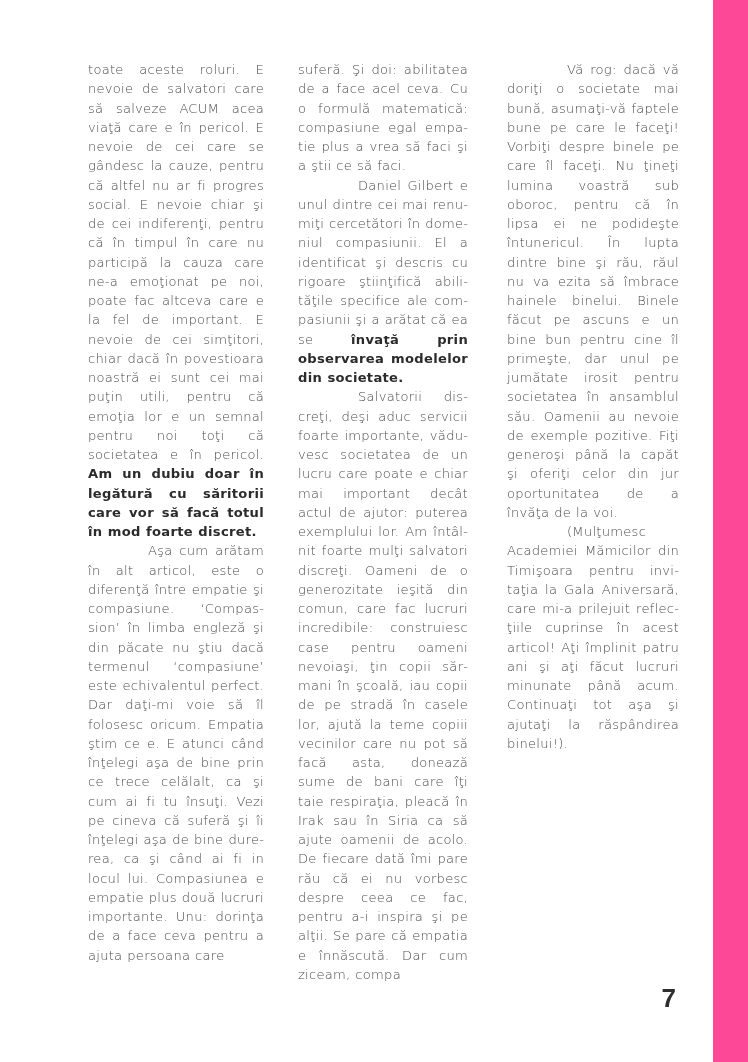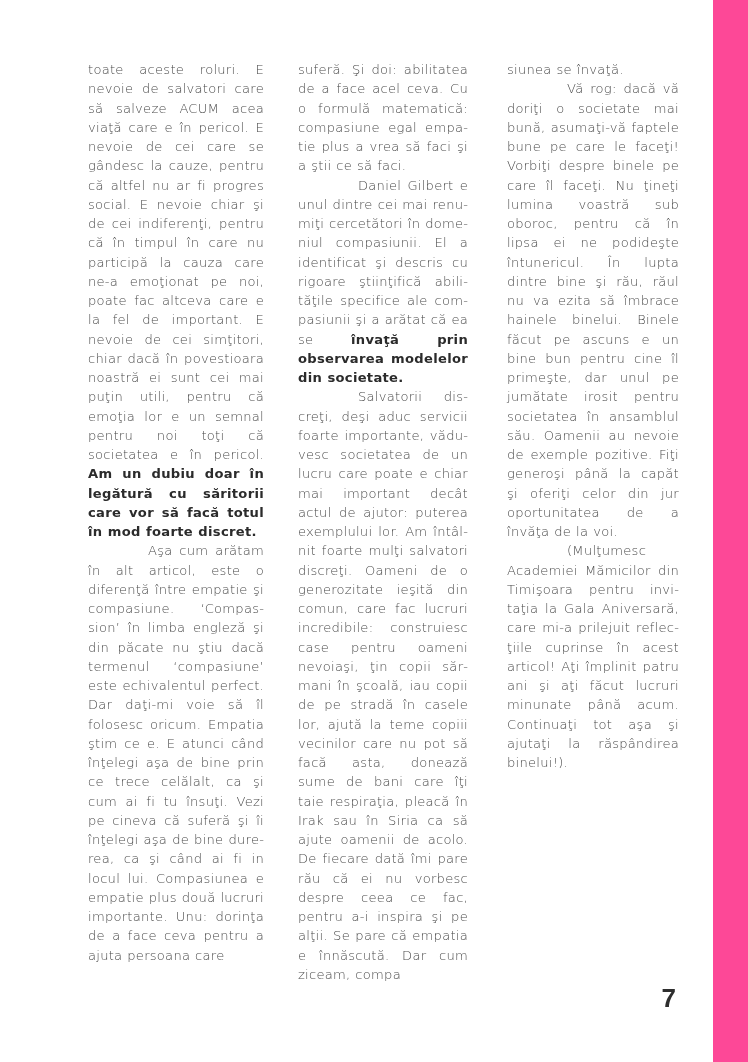--- a/index.html
+++ b/index.html
@@ -40,21 +40,20 @@
   <div class="col col1">
       <p><span>toate aceste roluri. E nevoie de salvatori care să salveze ACUM acea viaţă care e în pericol. E nevoie de cei care se gândesc la cauze, pentru că altfel nu ar fi progres social. E nevoie chiar şi de cei indiferenţi, pentru că în timpul în care nu participă la cauza care ne-a emoţionat pe noi, poate fac altceva care e la fel de important. E nevoie de cei simţitori, chiar dacă în povestioara noastră ei sunt cei mai puţin utili, pentru că emoţia lor e un semnal pentru noi toţi că societatea e în pericol. </span><b>Am un dubiu doar în legătură cu săritorii care vor să facă totul în mod foarte discret.</b></p>
       <p class="indent"><span>Aşa cum arătam în alt articol, este o diferenţă între empatie şi compasiune. ‘Compas­sion’ în limba engleză şi din păcate nu ştiu dacă termenul ‘compasiune’ este echivalentul perfect. Dar daţi-mi voie să îl folosesc oricum. Empatia ştim ce e. E atunci când înţelegi aşa de bine prin ce trece celălalt, ca şi cum ai fi tu însuţi. Vezi pe cineva că suferă şi îi înţelegi aşa de bine dure­rea, ca şi când ai fi in locul lui. Compasiunea e empatie plus două lucruri importante. Unu: dorinţa de a face ceva pentru a ajuta persoana care</span></p>
     </div>
   <div class="col col2">
       <p><span>suferă. Şi doi: abilitatea de a face acel ceva. Cu o formulă matematică: compasiune egal empa­tie plus a vrea să faci şi a ştii ce să faci.</span></p>
       <p class="indent"><span>Daniel Gilbert e unul dintre cei mai renu­miţi cercetători în dome­niul compasiunii. El a identificat şi descris cu rigoare ştiinţifică abili­tăţile specifice ale com­pasiunii şi a arătat că ea se </span><b>învaţă prin observa­rea modelelor din soci­etate.</b></p>
       <p class="indent"><span>Salvatorii dis­creţi, deşi aduc servicii foarte importante, vădu­vesc societatea de un lucru care poate e chiar mai important decât actul de ajutor: puterea exemplului lor. Am întâl­nit foarte mulţi salvatori discreţi. Oameni de o generozitate ieşită din comun, care fac lucruri incredibile: construiesc case pentru oameni nevoiaşi, ţin copii săr­mani în şcoală, iau copii de pe stradă în casele lor, ajută la teme copiii vecinilor care nu pot să facă asta, donează sume de bani care îţi taie respi­raţia, pleacă în Irak sau în Siria ca să ajute oamenii de acolo. De fiecare dată îmi pare rău că ei nu vorbesc despre ceea ce fac, pentru a-i inspira şi pe alţii. Se pare că empatia e înnăscută. Dar cum ziceam, compa­</span></p>
     </div>
   <div class="col col3">
-      <p><span>siunea se învaţă.</span></p>
       <p class="indent"><span>Vă rog: dacă vă doriţi o societate mai bună, asumaţi-vă faptele bune pe care le faceţi! Vorbiţi despre binele pe care îl faceţi. Nu ţineţi lumina voastră sub oboroc, pentru că în lipsa ei ne podideşte întu­nericul. În lupta dintre bine şi rău, răul nu va ezita să îmbrace hainele binelui. Binele făcut pe ascuns e un bine bun pentru cine îl primeşte, dar unul pe jumătate irosit pentru societatea în ansamblul său. Oamenii au nevoie de exemple pozitive. Fiţi generoşi până la capăt şi oferiţi celor din jur oportuni­tatea de a învăţa de la voi.</span></p>
       <p class="indent"><span>(Mulţumesc Aca­demiei Mămicilor din Timişoara pentru invi­taţia la Gala Aniversară, care mi-a prilejuit reflec­ţiile cuprinse în acest articol! Aţi împlinit patru ani şi aţi făcut lucruri minunate până acum. Continuaţi tot aşa şi ajutaţi la răspândirea binelui!).</span></p>
     </div>
 
   <div class="page-num">7</div>
 
   <div class="pink-bar"></div>
 </div>
 
 </body></html>

